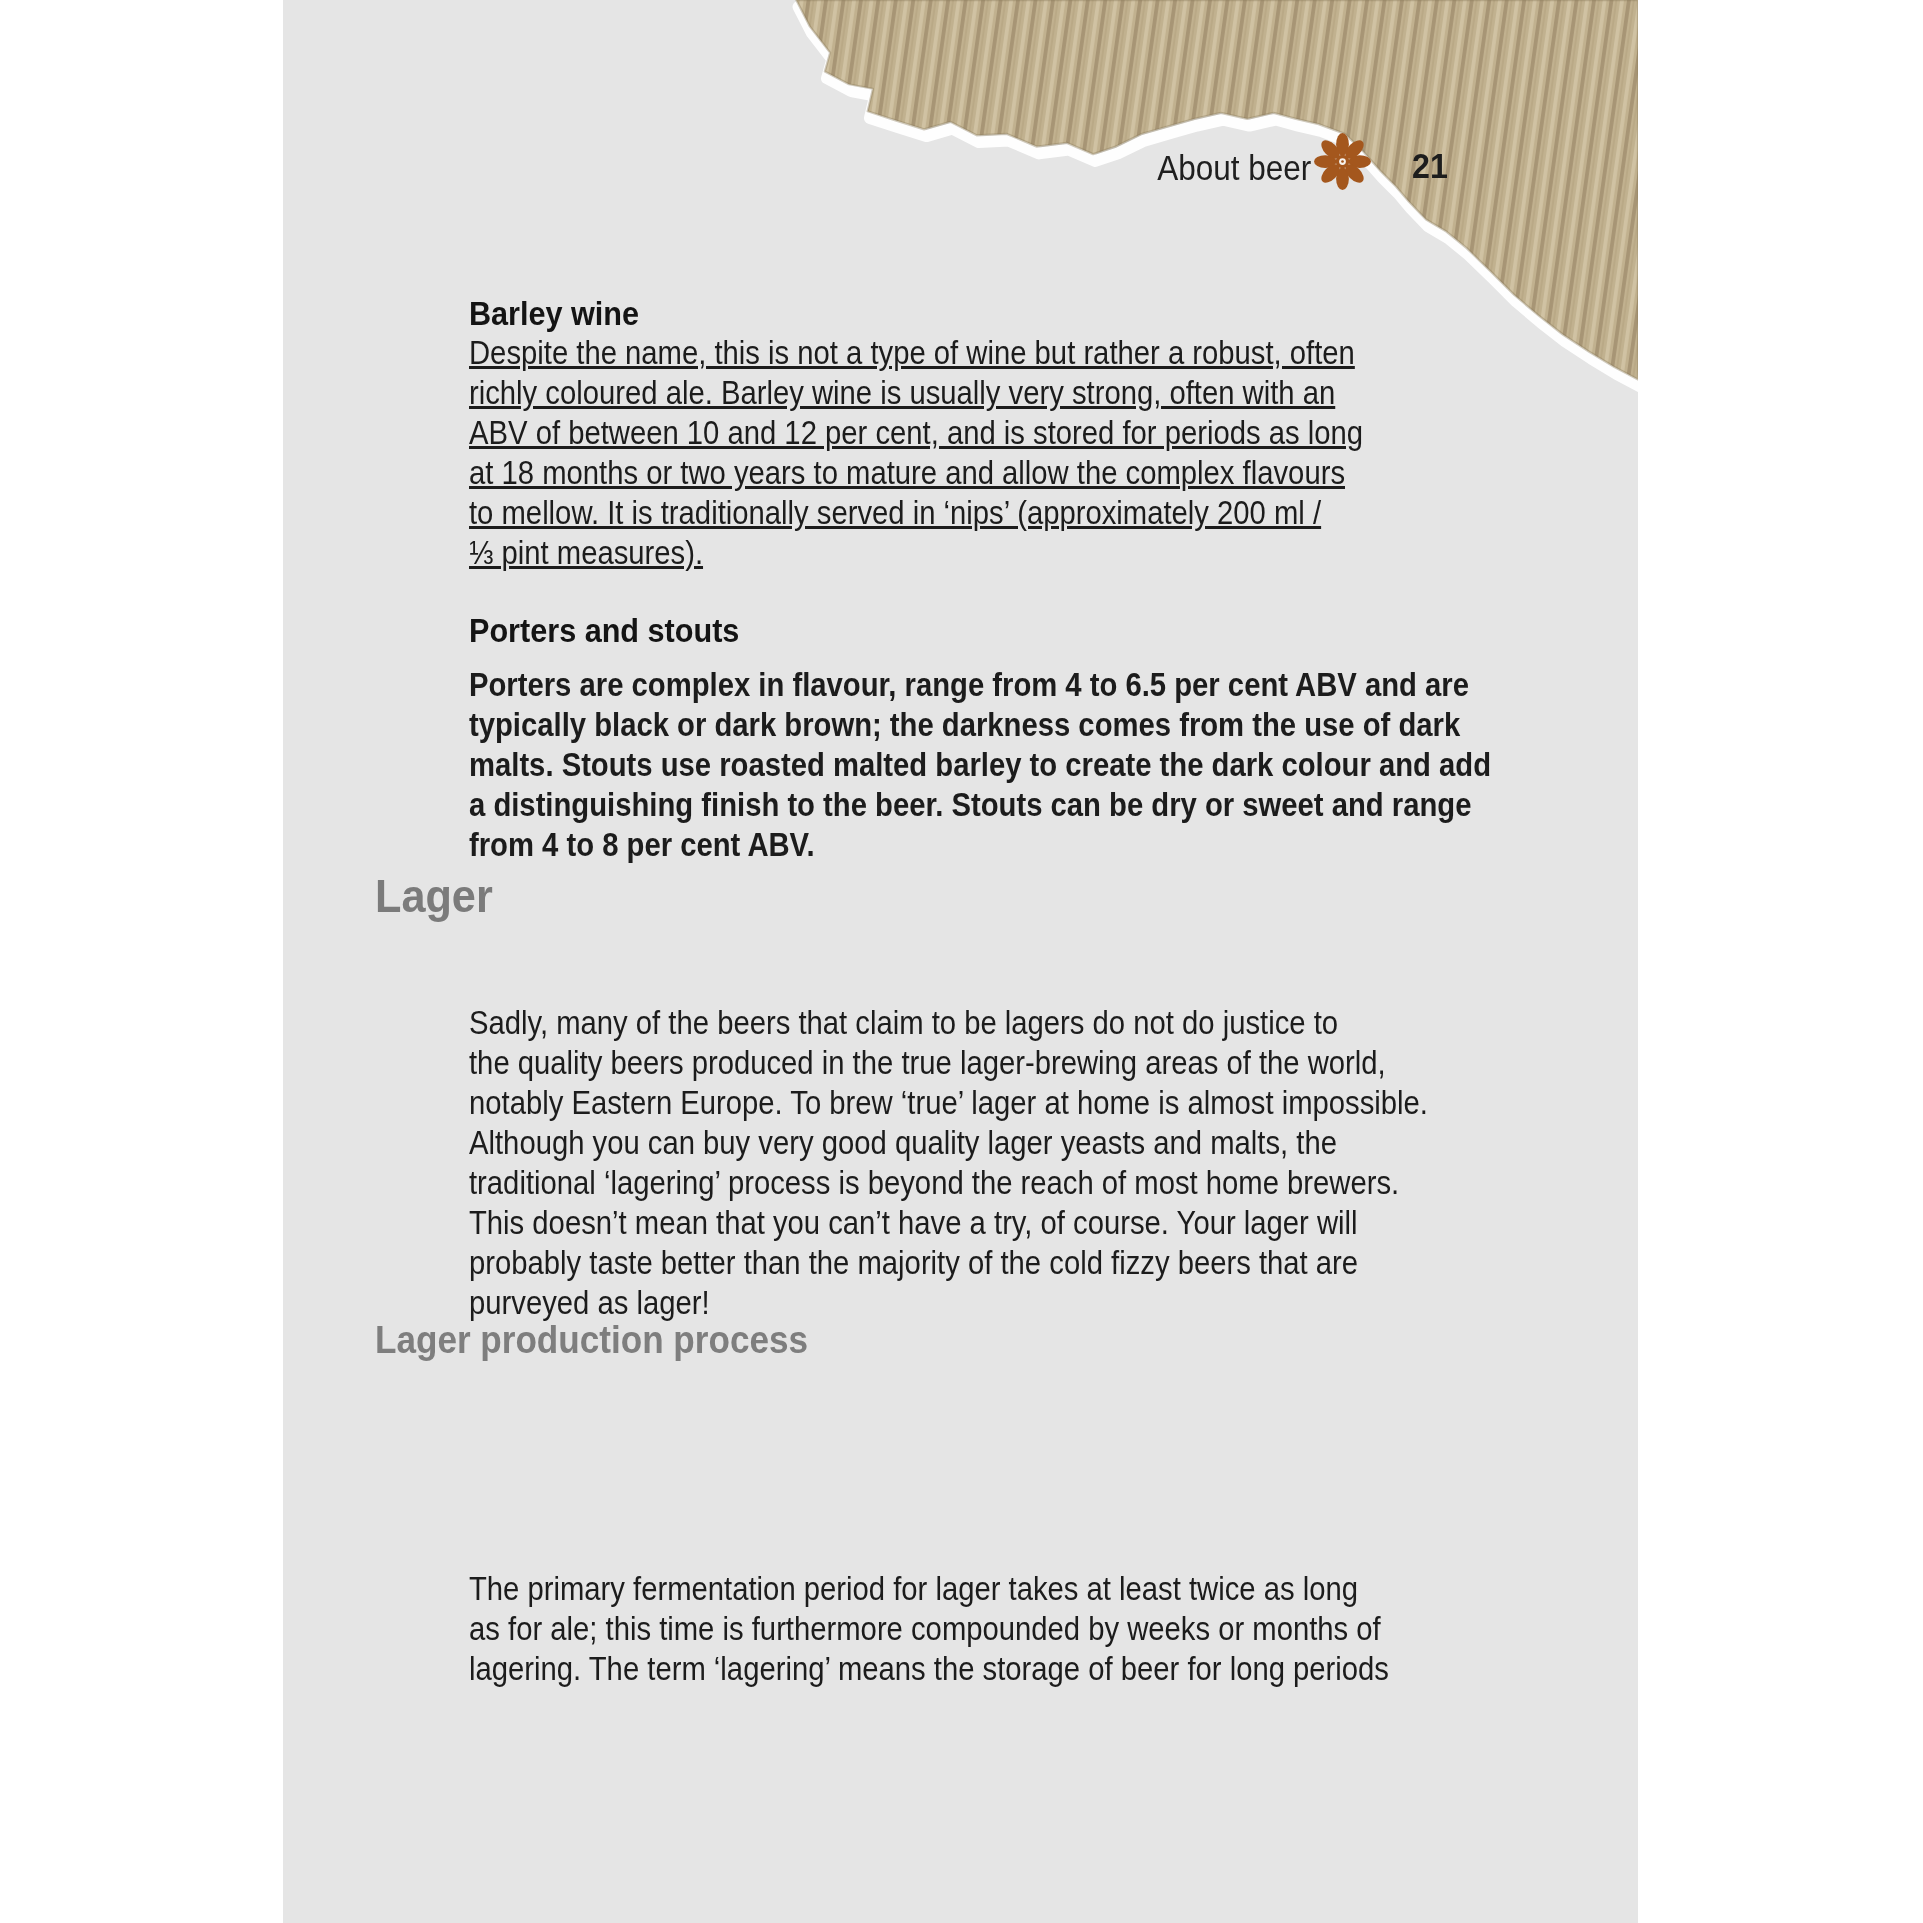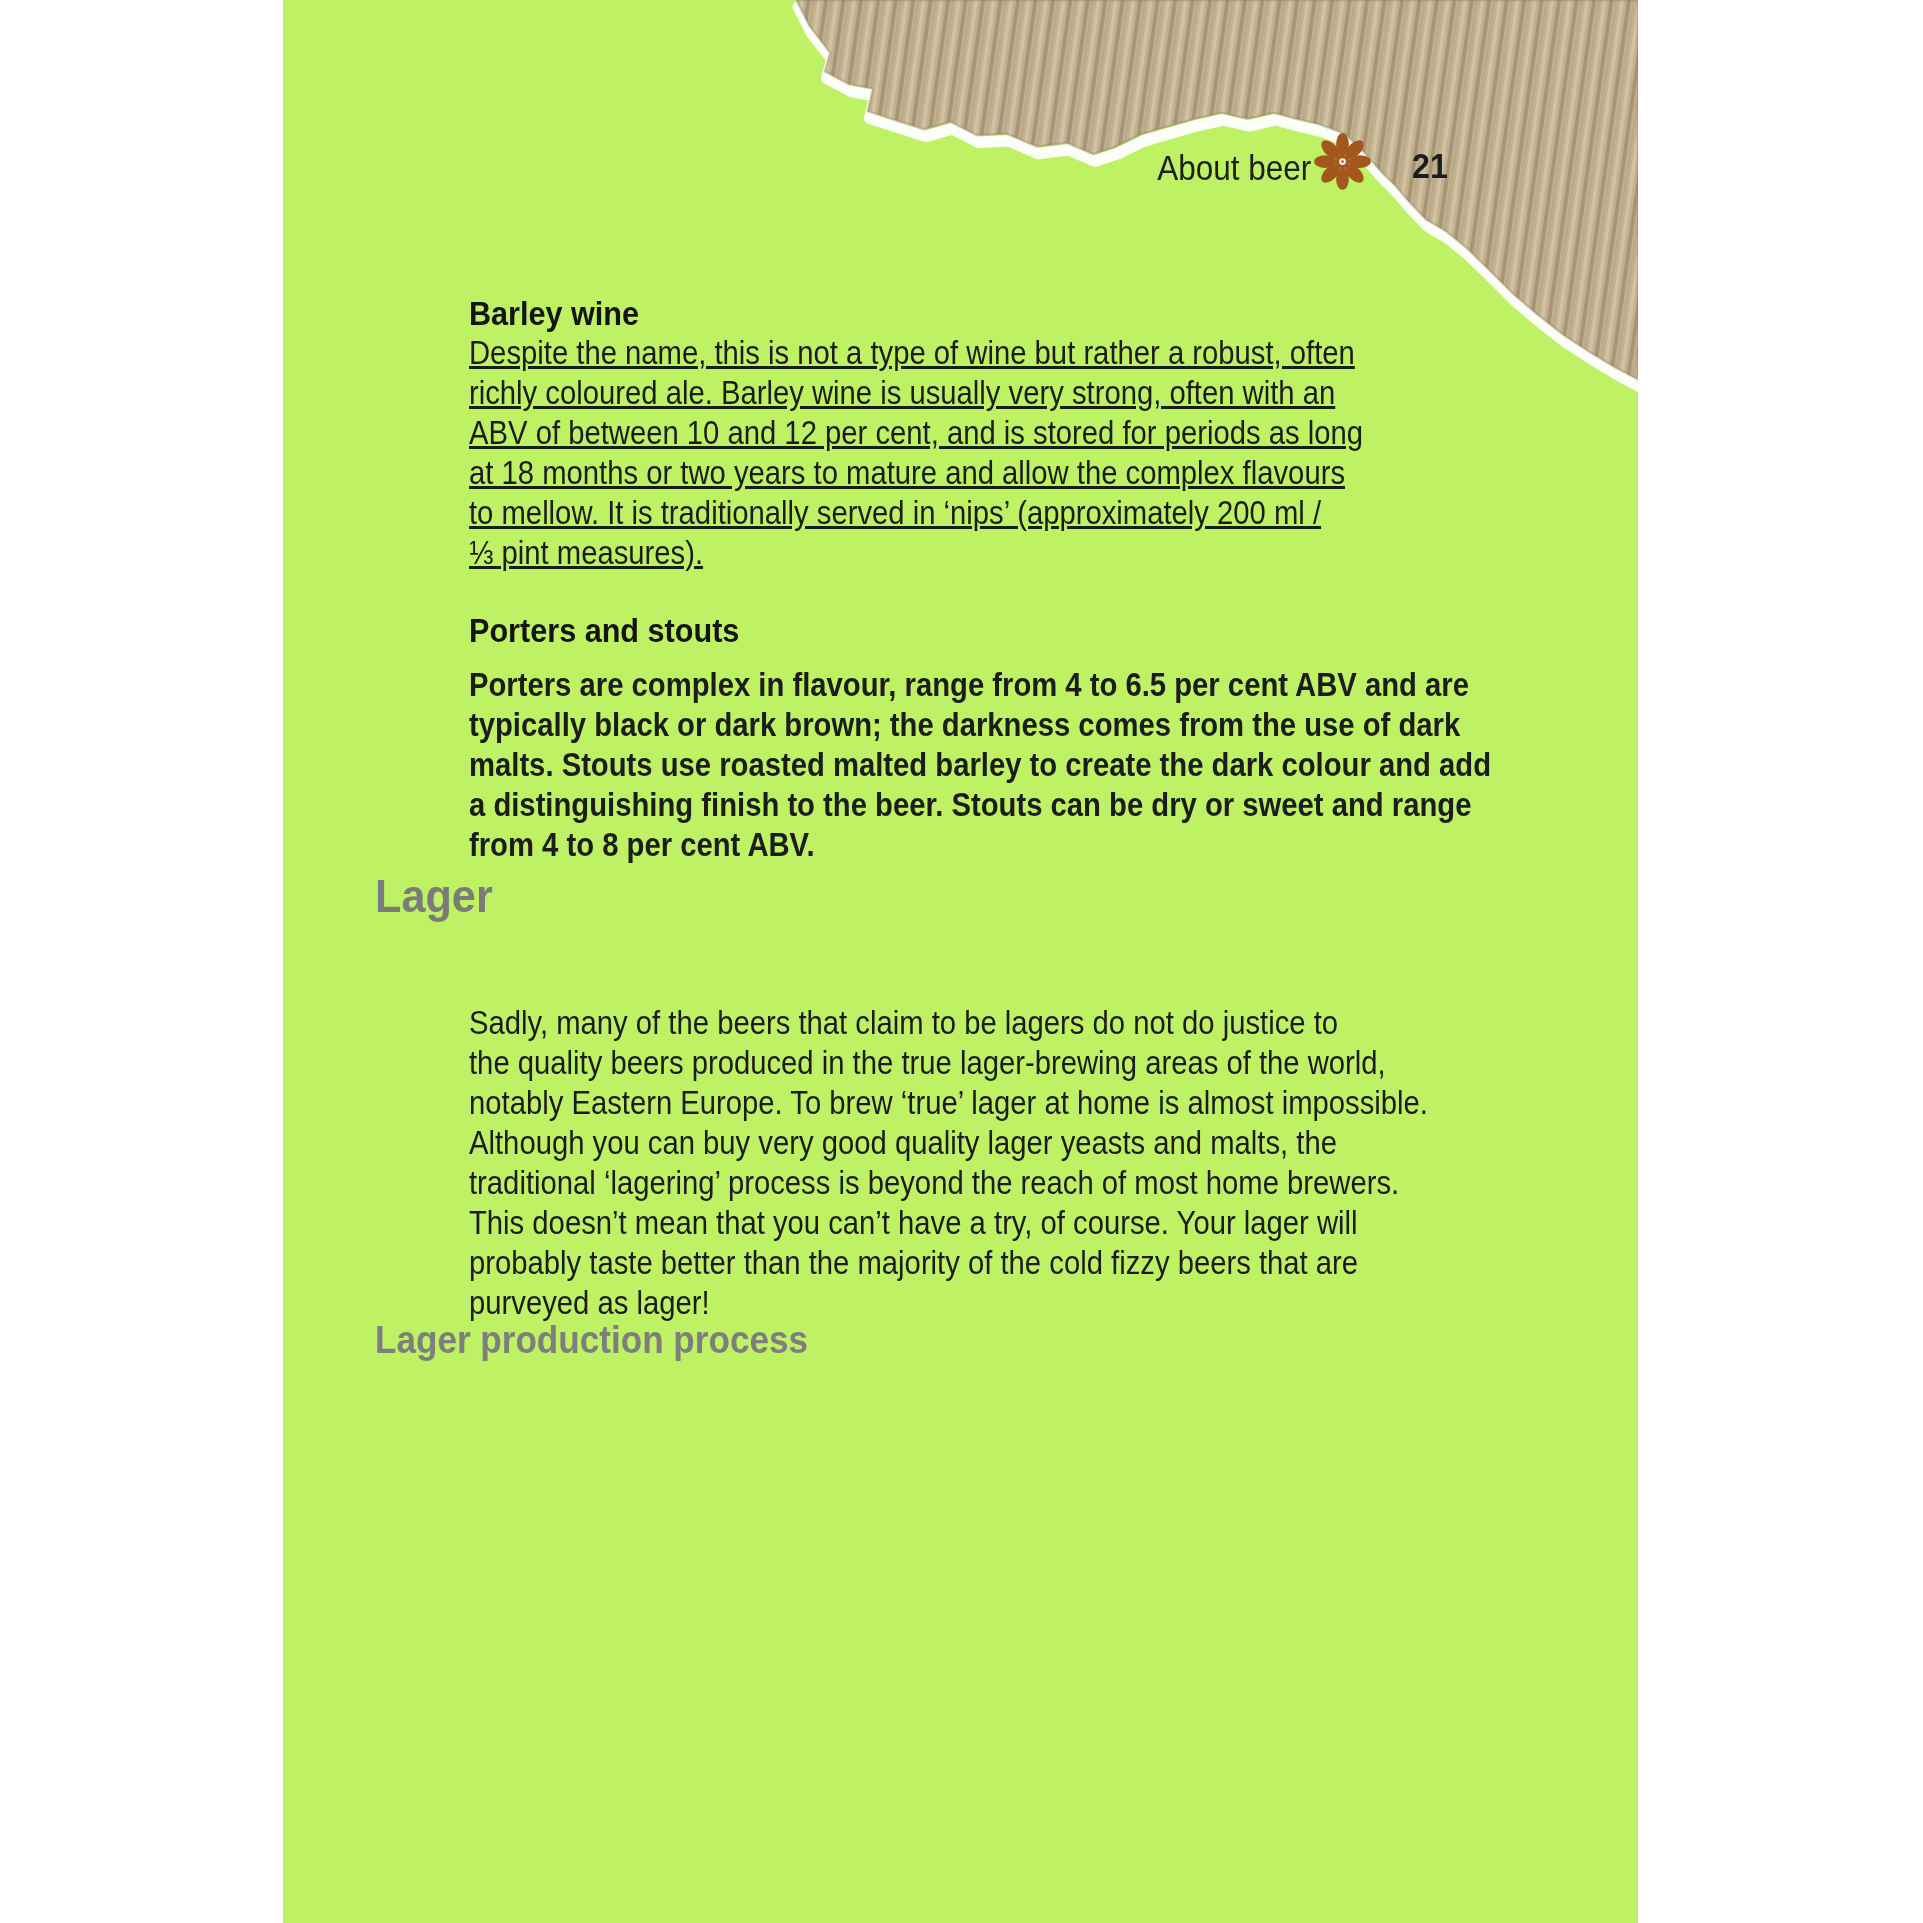--- a/index.html
+++ b/index.html
@@ -1,17 +1,17 @@
 <!DOCTYPE html>
 <html style="font-size:12px"><head>
 <meta charset="utf-8">
 <style>
   html,body{margin:0;padding:0;background:#ffffff;}
   body{width:1924px;height:1924px;position:relative;font-family:"Liberation Sans",sans-serif;}
-  .page{position:absolute;left:283px;top:0;width:1355px;height:1924px;background:#bef264;overflow:hidden;}
+  .page{position:absolute;left:283px;top:0;width:1355px;height:1924px;background:#e5e5e5;overflow:hidden;}
   .tear-svg{position:absolute;left:0;top:0;width:1355px;height:421px;display:block;}
   .hdr-text{position:absolute;top:149px;right:327px;font-size:35px;line-height:38px;color:#1f1f1f;
             white-space:nowrap;transform:scaleX(0.90);transform-origin:100% 0;}
   .hdr-num{position:absolute;top:147px;left:1129px;font-size:35px;line-height:38px;font-weight:700;color:#1d1d1d;
            transform:scaleX(0.92);transform-origin:0 0;}
   .flower{position:absolute;left:1028px;top:130px;width:63px;height:63px;}
   .subhead{position:absolute;left:186px;font-size:34px;line-height:39px;font-weight:700;color:#141414;
            white-space:nowrap;transform:scaleX(0.90);transform-origin:0 0;}
   .grayhead-lg{position:absolute;left:92px;font-size:47px;line-height:48px;font-weight:700;color:#7b7b7b;
            white-space:nowrap;transform:scaleX(0.92);transform-origin:0 0;}
@@ -86,15 +86,20 @@
       <div class="bodyline">the quality beers produced in the true lager-brewing areas of the world,</div>
       <div class="bodyline">notably Eastern Europe. To brew ‘true’ lager at home is almost impossible.</div>
       <div class="bodyline">Although you can buy very good quality lager yeasts and malts, the</div>
       <div class="bodyline">traditional ‘lagering’ process is beyond the reach of most home brewers.</div>
       <div class="bodyline">This doesn’t mean that you can’t have a try, of course. Your lager will</div>
       <div class="bodyline">probably taste better than the majority of the cold fizzy beers that are</div>
       <div class="bodyline">purveyed as lager!</div>
     </div>
 
   <div class="grayhead-md" style="top:1319px;">Lager production process</div>
+  <div class="para" style="top:1568px;">
+      <div class="bodyline">The primary fermentation period for lager takes at least twice as long</div>
+      <div class="bodyline">as for ale; this time is furthermore compounded by weeks or months of</div>
+      <div class="bodyline">lagering. The term ‘lagering’ means the storage of beer for long periods</div>
+    </div>
 
 </div>
 
 
 </body></html>

